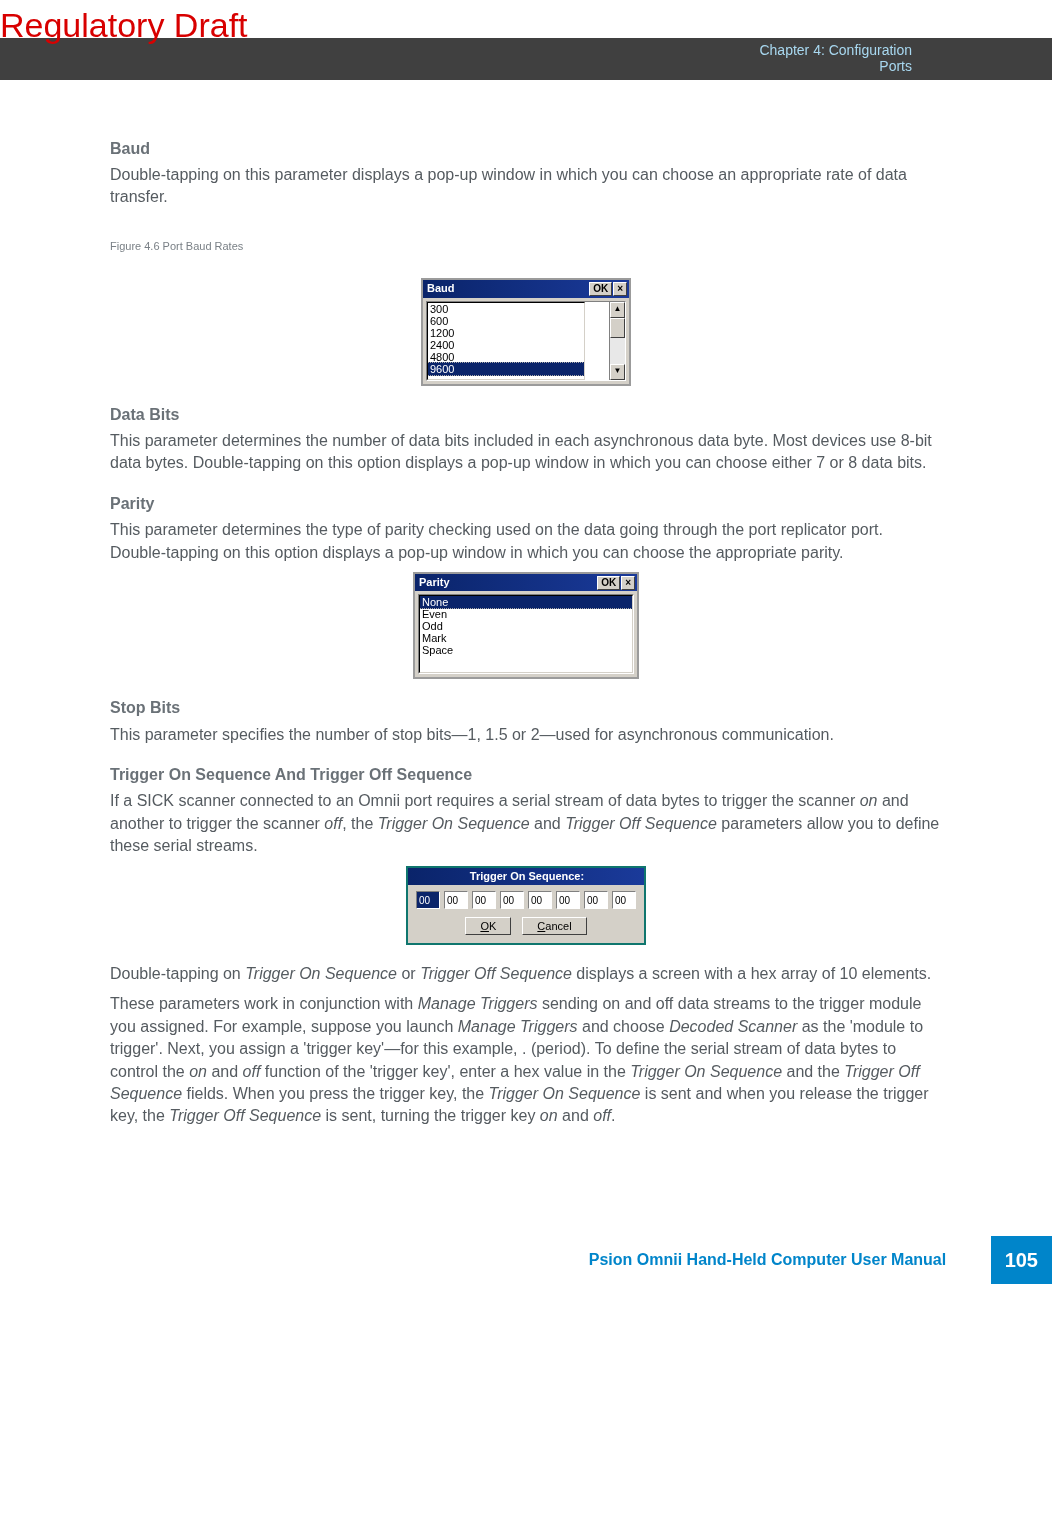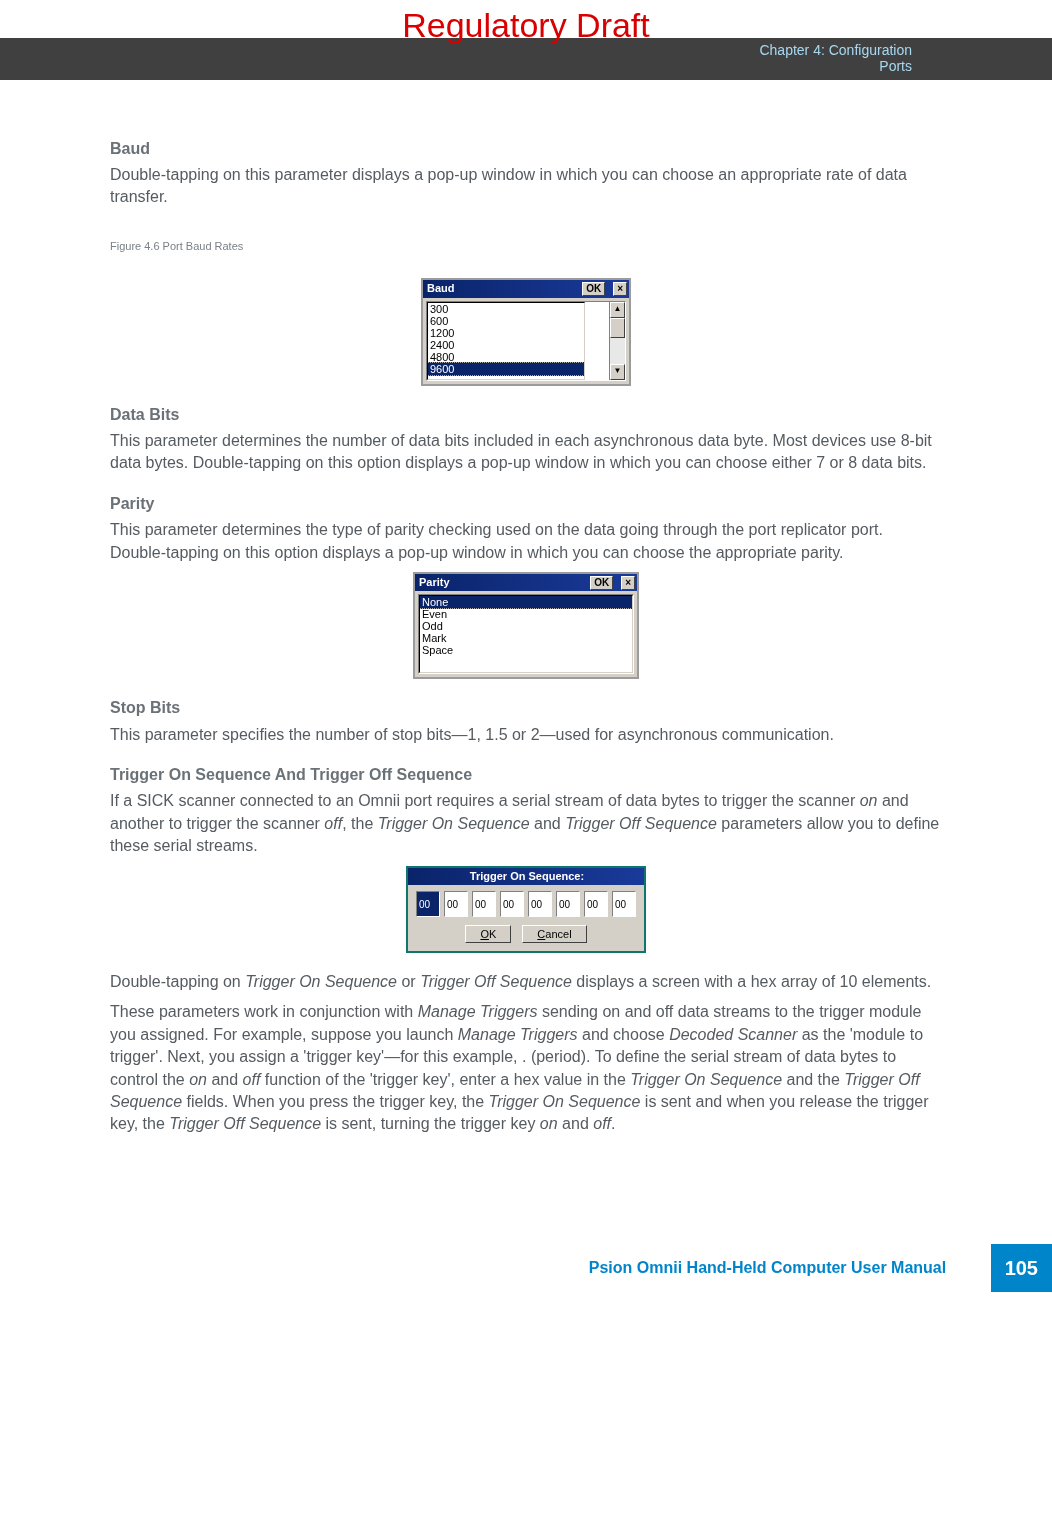--- a/index.html
+++ b/index.html
@@ -6,21 +6,21 @@
   body {
     font-family: "Helvetica Neue", Arial, sans-serif;
     background: #ffffff;
     width: 1052px;
     margin: 0 auto;
     color: #4a4a4a;
     font-size: 16px;
     line-height: 1.4;
   }
   .draft-banner {
-    text-align: center;
+    text-align: left;
     color: #d80000;
     font-size: 34px;
     font-weight: 400;
     padding-top: 2px;
     font-family: Arial, sans-serif;
   }
   .header-bar {
     background: #404040;
     height: 42px;
     position: relative;
@@ -80,21 +80,21 @@
   .titlebar .tb-label { flex: 1; padding-left: 2px; }
   .titlebar .tb-btn {
     background: #d4d0c8;
     color: #000;
     border: 1px solid #fff;
     border-right-color: #404040;
     border-bottom-color: #404040;
     font-size: 10px;
     font-weight: bold;
     padding: 0 3px;
-    margin-left: 8px;
+    margin-left: 1px;
     line-height: 12px;
     height: 14px;
     font-family: Tahoma, Arial, sans-serif;
   }
   .listbox {
     margin: 3px;
     border: 1px solid #808080;
     border-right-color: #fff;
     border-bottom-color: #fff;
     background: #fff;
@@ -160,21 +160,21 @@
     font-family: Tahoma, Arial, sans-serif;
     font-size: 11px;
   }
   .trigger-row {
     padding: 6px 8px;
     display: flex;
     gap: 4px;
   }
   .hex-input {
     width: 24px;
-    height: 26px;
+    height: 18px;
     border: 1px solid #808080;
     border-right-color: #fff;
     border-bottom-color: #fff;
     background: #fff;
     font-size: 10px;
     text-align: left;
     padding: 1px 2px;
     font-family: Tahoma, Arial, sans-serif;
   }
   .hex-input.selected {

